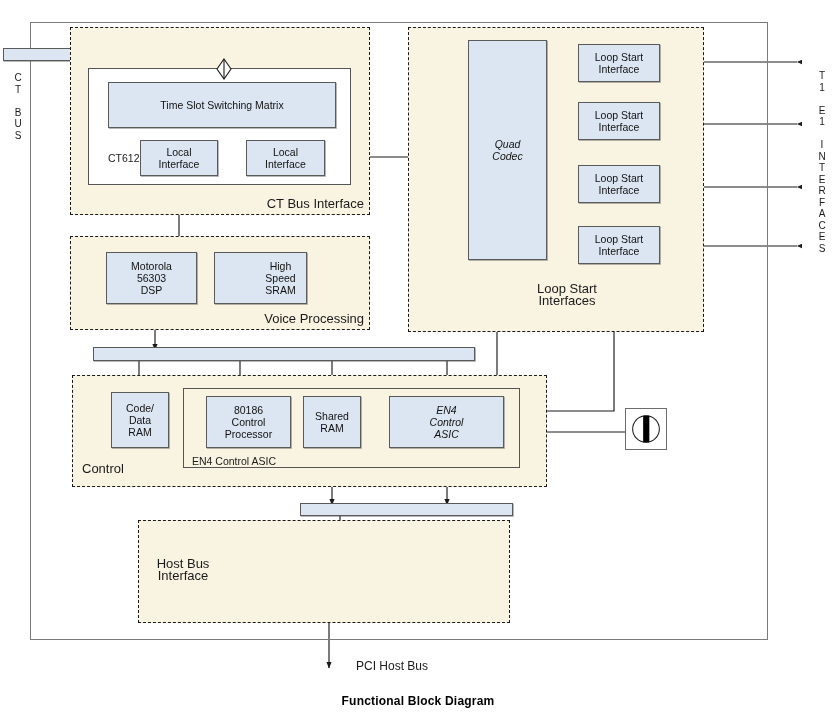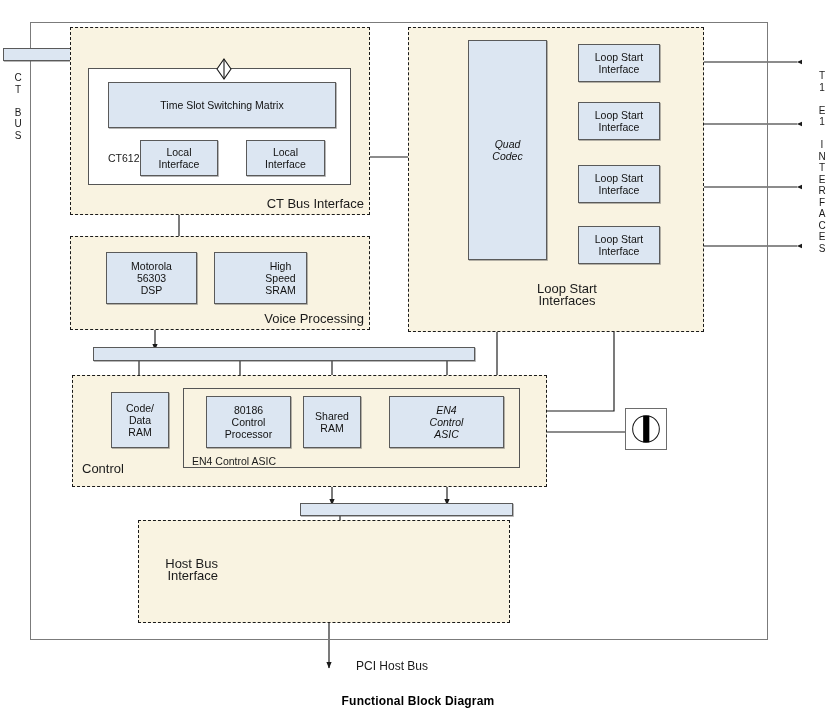--- a/index.html
+++ b/index.html
@@ -291,21 +291,21 @@
   <div class="abs jack" style="left:625px; top:408px; width:42px; height:42px;">
     <svg width="100%" height="100%" viewBox="0 0 42 42" xmlns="http://www.w3.org/2000/svg">
       <circle cx="21" cy="21" r="14" fill="#ffffff" stroke="#1a1a1a" stroke-width="1.1"></circle>
       <rect x="18" y="7" width="6.5" height="28" fill="#000000"></rect>
     </svg>
   </div>
 
   <div class="abs busbar" style="left:300px; top:503px; width:213px; height:13px;"></div>
 
   <div class="abs group" style="left:138px; top:520px; width:372px; height:103px;"></div>
-  <div class="group-label" style="left:148px; top:558px; width:70px; text-align:right;">Host Bus
+  <div class="group-label" style="left:148px; top:558px; width:70px; text-align:center;">Host Bus
 Interface</div>
 
 
   <div class="free-text" style="left:356px; top:660px;">PCI Host Bus</div>
 
   <div class="caption" style="top:694px;">Functional Block Diagram</div>
 
 </div>
 
 </body></html>

